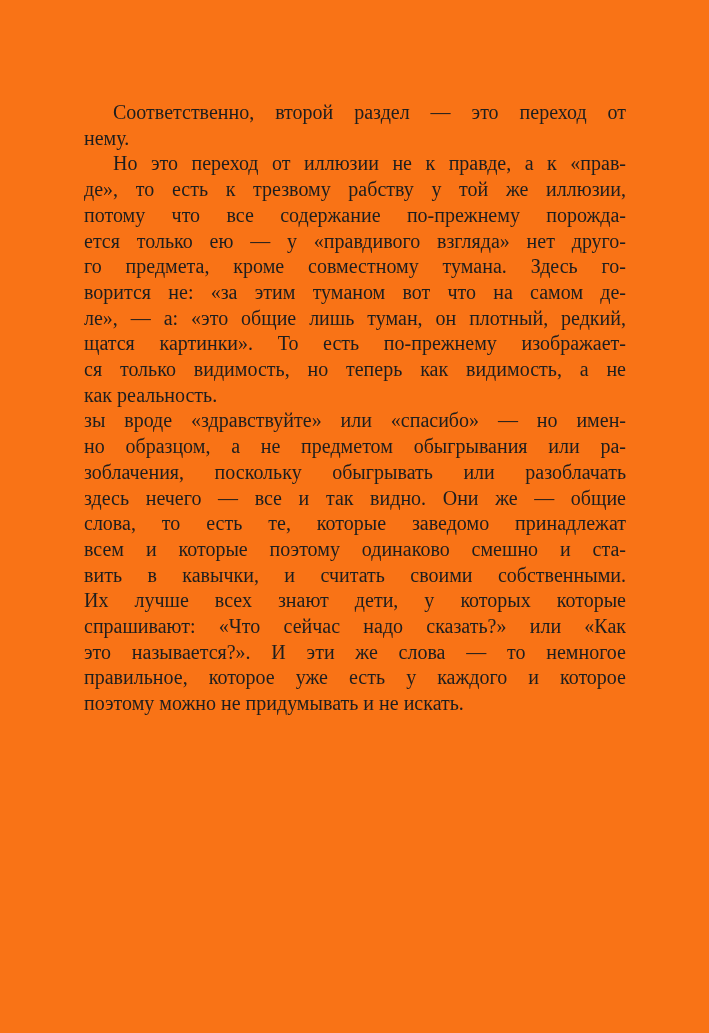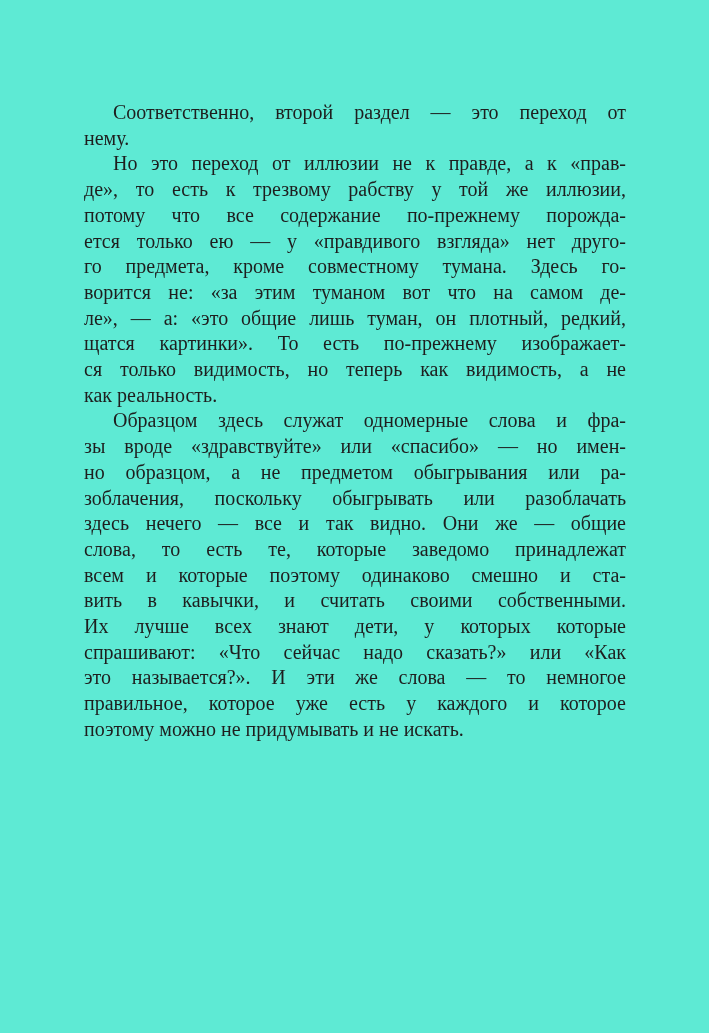--- a/index.html
+++ b/index.html
@@ -35,35 +35,34 @@
   .line.indent {
     text-indent: 29px;
   }
   .line.last {
     text-align-last: left;
   }
 </style>
 </head>
 <body>
 
-<div class="page" style="background: #5eead4;">
+<div class="page" style="background: #f97316;">
   <div class="text-block" style="color: rgb(30, 30, 30);">
       <div class="line indent">Соответственно, второй раздел — это переход от</div>
       <div class="line last">нему.</div>
       <div class="line indent">Но это переход от иллюзии не к правде, а к «прав-</div>
       <div class="line">де», то есть к трезвому рабству у той же иллюзии,</div>
       <div class="line">потому что все содержание по-прежнему порожда-</div>
       <div class="line">ется только ею — у «правдивого взгляда» нет друго-</div>
       <div class="line">го предмета, кроме совместному тумана. Здесь го-</div>
       <div class="line">ворится не: «за этим туманом вот что на самом де-</div>
       <div class="line">ле», — а: «это общие лишь туман, он плотный, редкий,</div>
       <div class="line">щатся картинки». То есть по-прежнему изображает-</div>
       <div class="line">ся только видимость, но теперь как видимость, а не</div>
       <div class="line last">как реальность.</div>
-      <div class="line indent">Образцом здесь служат одномерные слова и фра-</div>
       <div class="line">зы вроде «здравствуйте» или «спасибо» — но имен-</div>
       <div class="line">но образцом, а не предметом обыгрывания или ра-</div>
       <div class="line">зоблачения, поскольку обыгрывать или разоблачать</div>
       <div class="line">здесь нечего — все и так видно. Они же — общие</div>
       <div class="line">слова, то есть те, которые заведомо принадлежат</div>
       <div class="line">всем и которые поэтому одинаково смешно и ста-</div>
       <div class="line">вить в кавычки, и считать своими собственными.</div>
       <div class="line">Их лучше всех знают дети, у которых которые</div>
       <div class="line">спрашивают: «Что сейчас надо сказать?» или «Как</div>
       <div class="line">это называется?». И эти же слова — то немногое</div>

